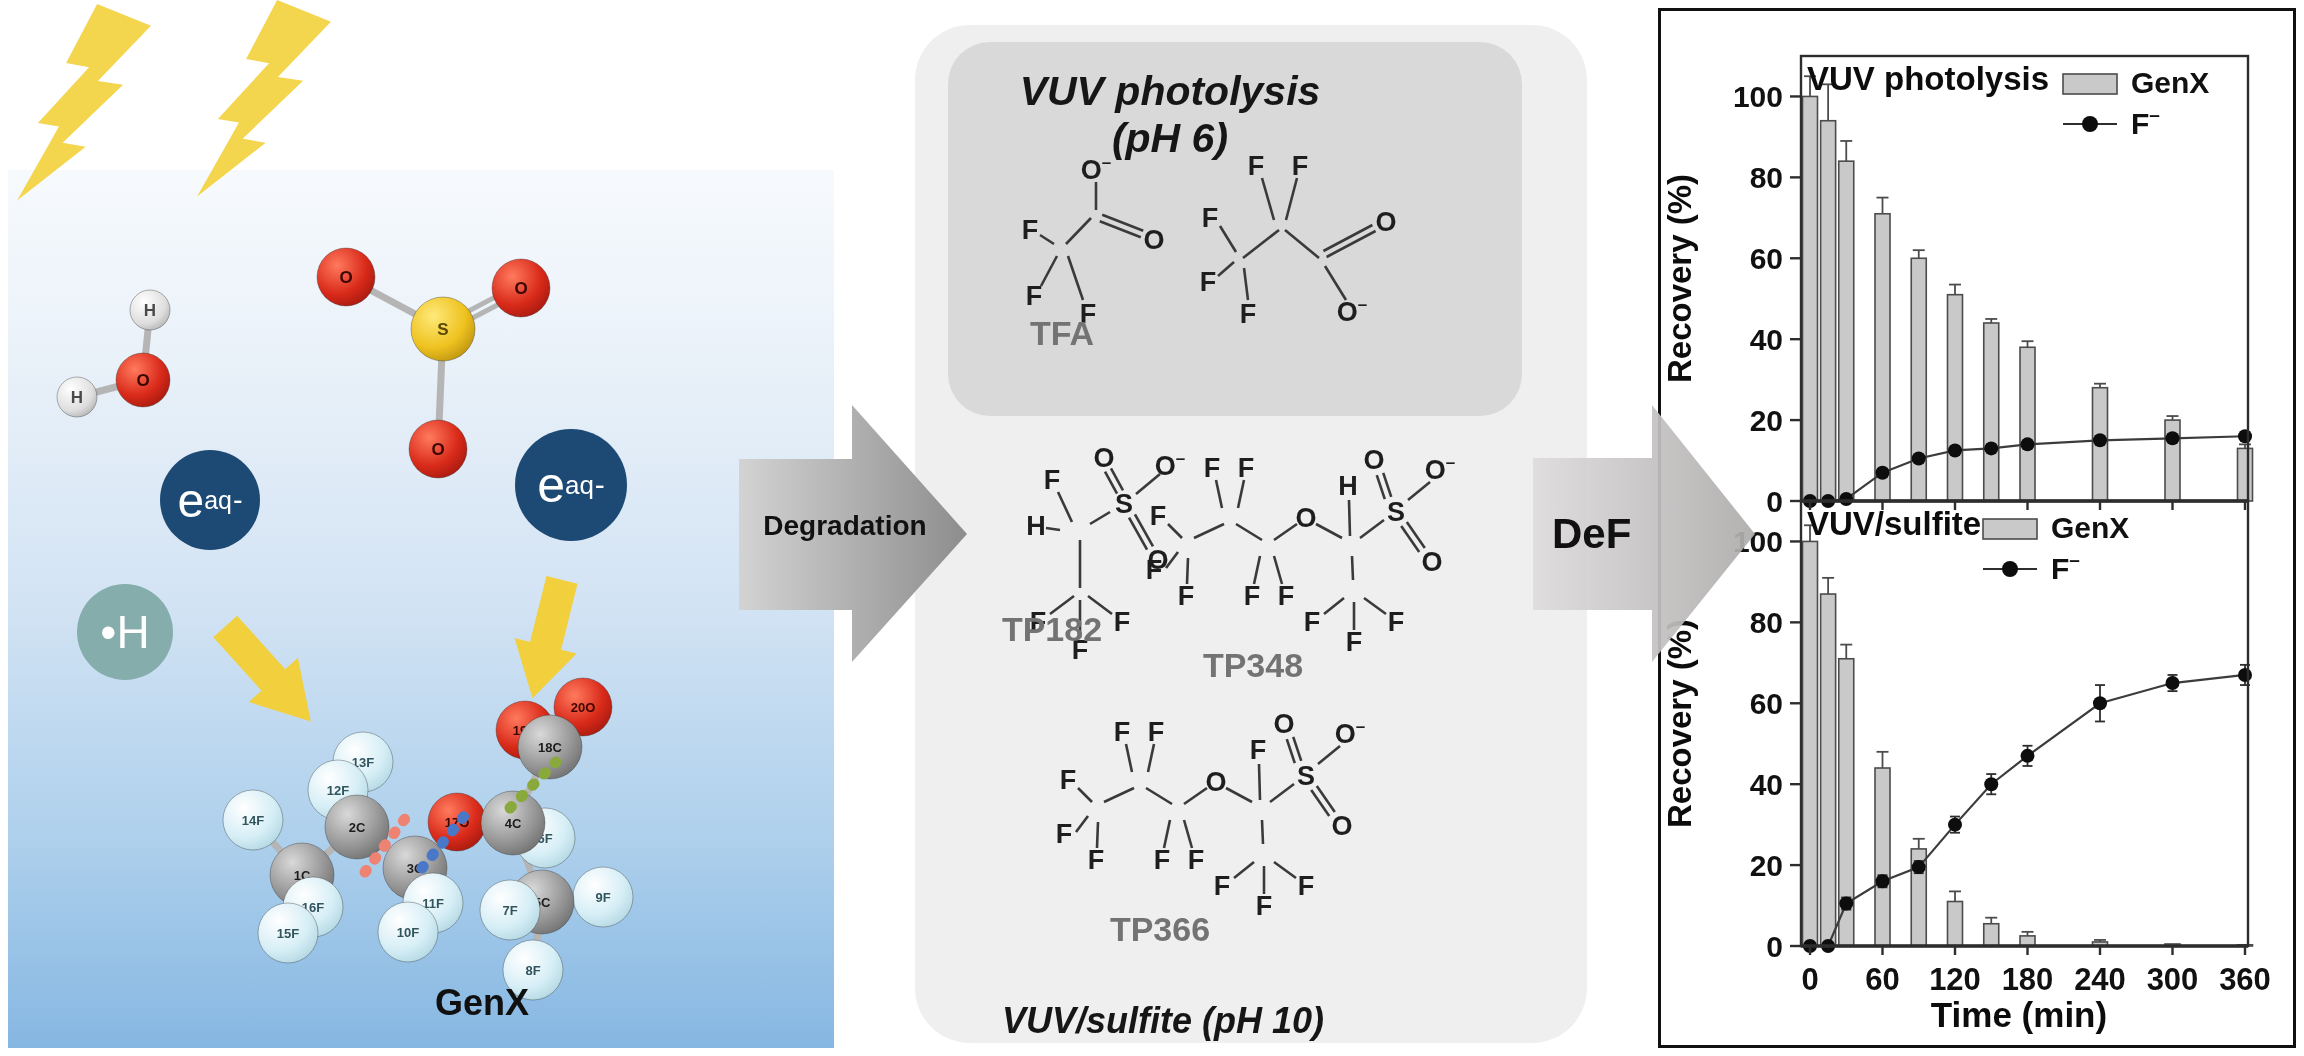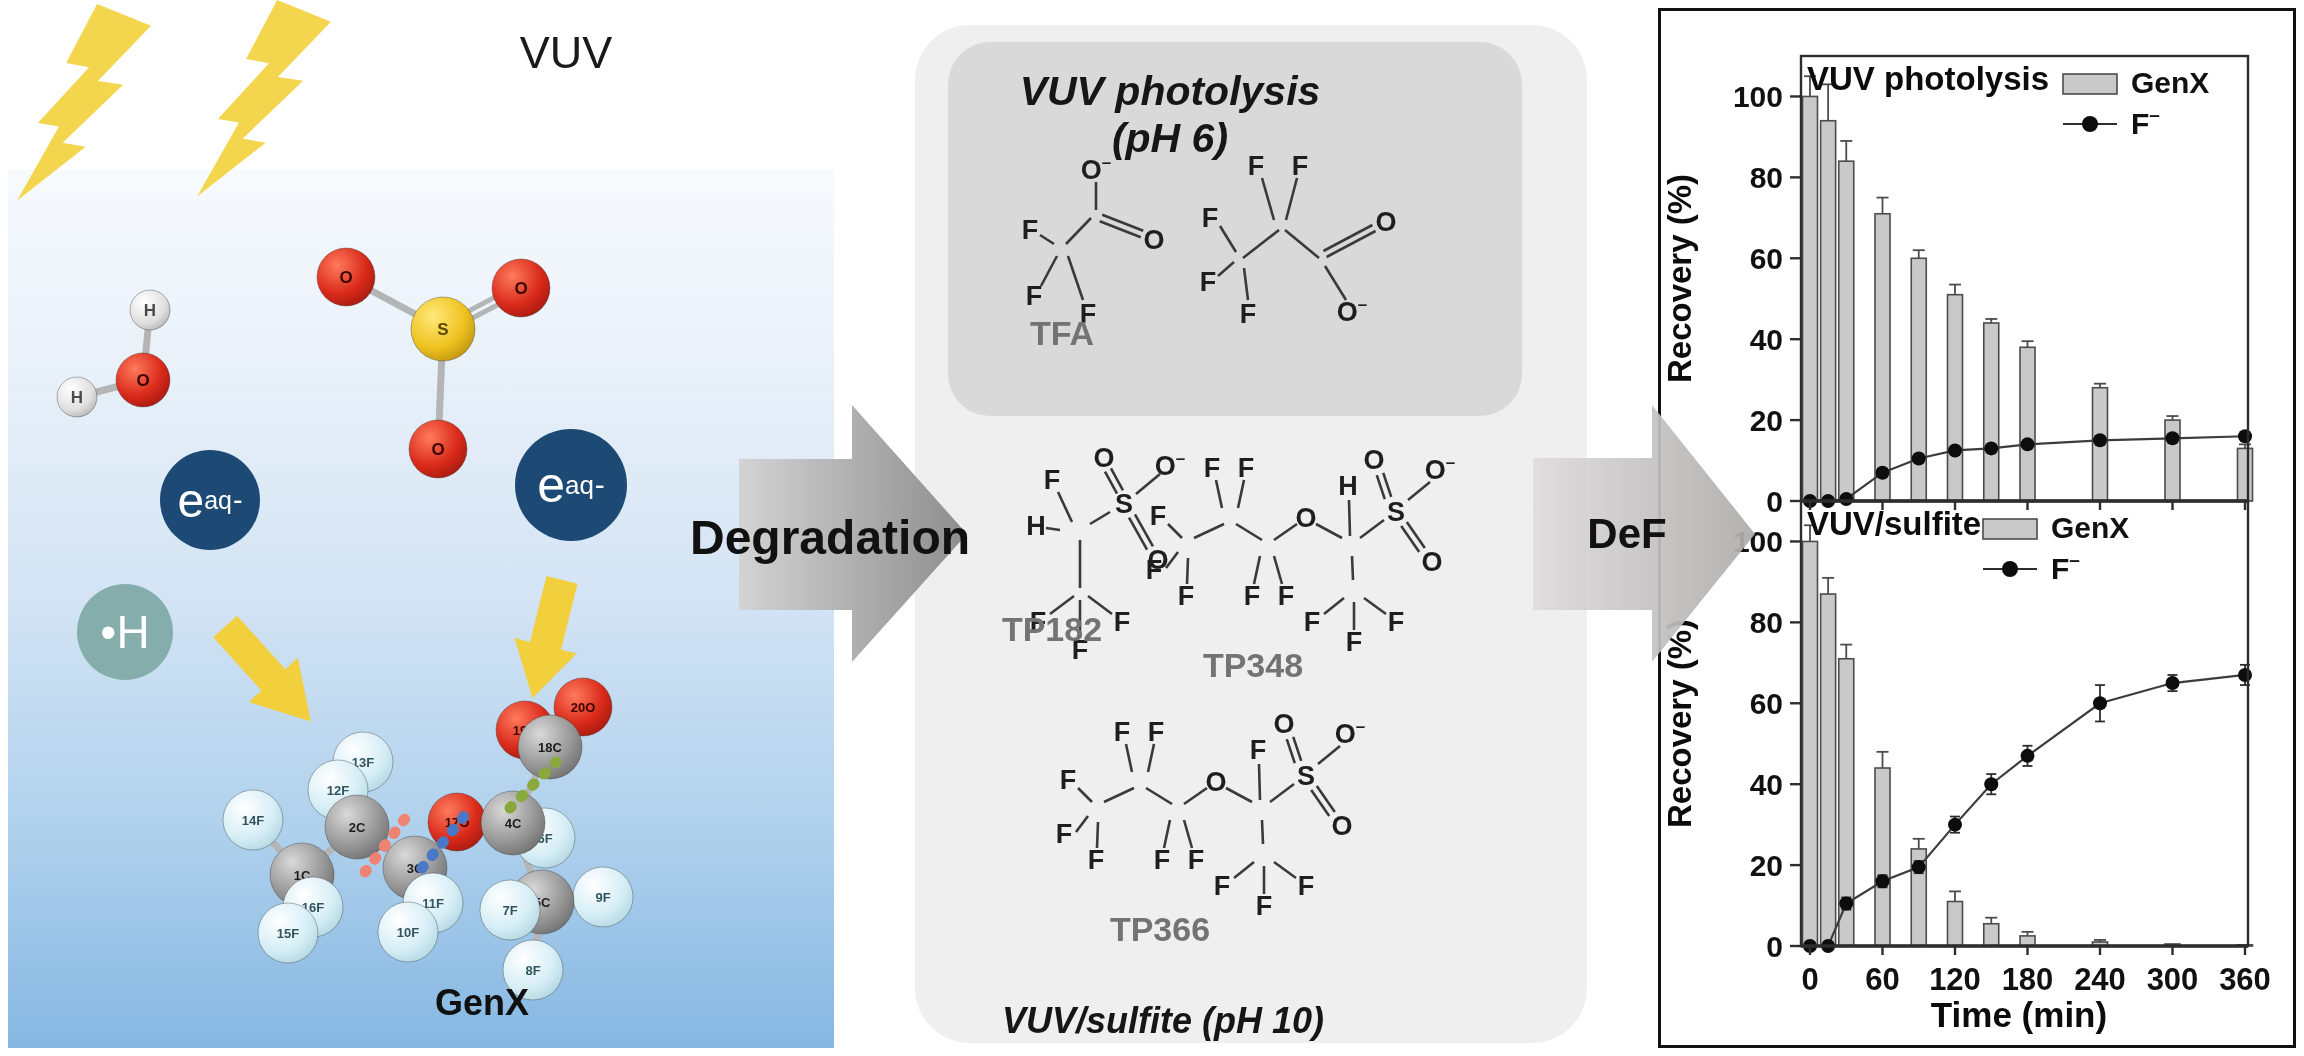--- a/index.html
+++ b/index.html
@@ -27,22 +27,22 @@
   .eaq sup{font-size:0.6em;vertical-align:0.55em;margin-left:1px;}
   #genx-label{left:382px;top:982px;width:200px;text-align:center;font-weight:bold;font-size:36px;color:#101010;}
   #mid-top-title{left:1000px;top:68px;width:340px;text-align:center;font-style:italic;font-weight:600;font-size:41px;color:#161616;}
   #mid-bottom-caption{left:963px;top:962px;width:400px;text-align:center;font-style:italic;font-weight:600;font-size:36px;color:#161616;margin-top:38px;}
   .cap{text-align:center;font-weight:bold;font-size:34px;color:#737373;}
   #cap-tfa{left:982px;top:314px;width:160px;}
   #cap-pfpra{left:1176px;top:314px;width:160px;}
   #cap-tp182{left:972px;top:610px;width:160px;}
   #cap-tp348{left:1173px;top:646px;width:160px;}
   #cap-tp366{left:1080px;top:910px;width:160px;}
-  #deg-label{left:690px;top:510px;width:310px;text-align:left;font-weight:bold;font-size:48px;z-index:4;}
-  #def-label{left:1552px;top:510px;width:150px;text-align:center;font-weight:bold;font-size:42px;z-index:4;}
+  #deg-label{left:690px;top:510px;width:310px;text-align:center;font-weight:bold;font-size:28px;z-index:4;}
+  #def-label{left:1552px;top:510px;width:150px;text-align:left;font-weight:bold;font-size:42px;z-index:4;}
 </style>
 </head>
 <body>
 
 <div id="stage">
 
   <div id="left-panel" class="abs"></div>
   <div id="mid-panel" class="abs"></div>
   <div id="mid-inner" class="abs"></div>
 
@@ -536,21 +536,20 @@
           <text x="298" y="51" font-size="27" text-anchor="middle" fill="#1e1e1e" font-family="&quot;Liberation Sans&quot;,sans-serif" font-weight="600"><tspan>O</tspan><tspan font-size="17" dy="-11.34">–</tspan></text>
           <text x="290" y="143" font-size="27" text-anchor="middle" fill="#1e1e1e" font-family="&quot;Liberation Sans&quot;,sans-serif" font-weight="600">O</text>
           <text x="170" y="203" font-size="27" text-anchor="middle" fill="#1e1e1e" font-family="&quot;Liberation Sans&quot;,sans-serif" font-weight="600">F</text>
           <text x="254" y="203" font-size="27" text-anchor="middle" fill="#1e1e1e" font-family="&quot;Liberation Sans&quot;,sans-serif" font-weight="600">F</text>
           <text x="212" y="223" font-size="27" text-anchor="middle" fill="#1e1e1e" font-family="&quot;Liberation Sans&quot;,sans-serif" font-weight="600">F</text>
         </g>
       </g>
   </svg>
 
   <div id="vuv-title" class="abs txt">
-    <div>VUV</div>
   </div>
 
   <div id="eaq1" class="abs circle-label eaq">
     <span>e</span>
       <sub>aq</sub>
       <sup>-</sup>
   </div>
   <div id="eaq2" class="abs circle-label eaq">
     <span>e</span>
       <sub>aq</sub>

